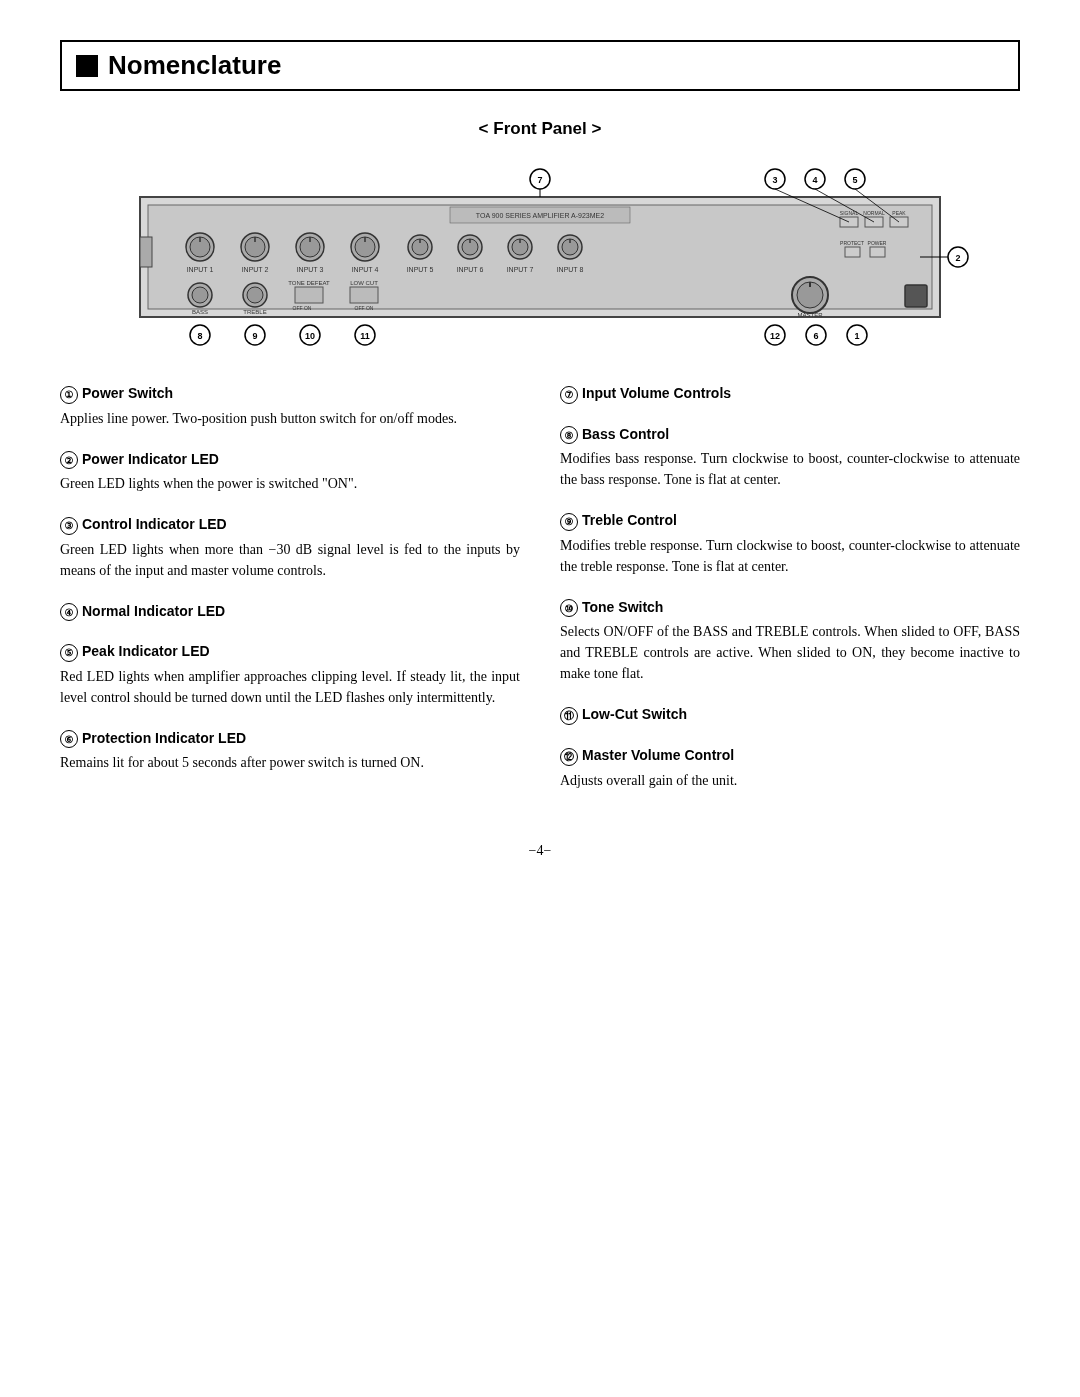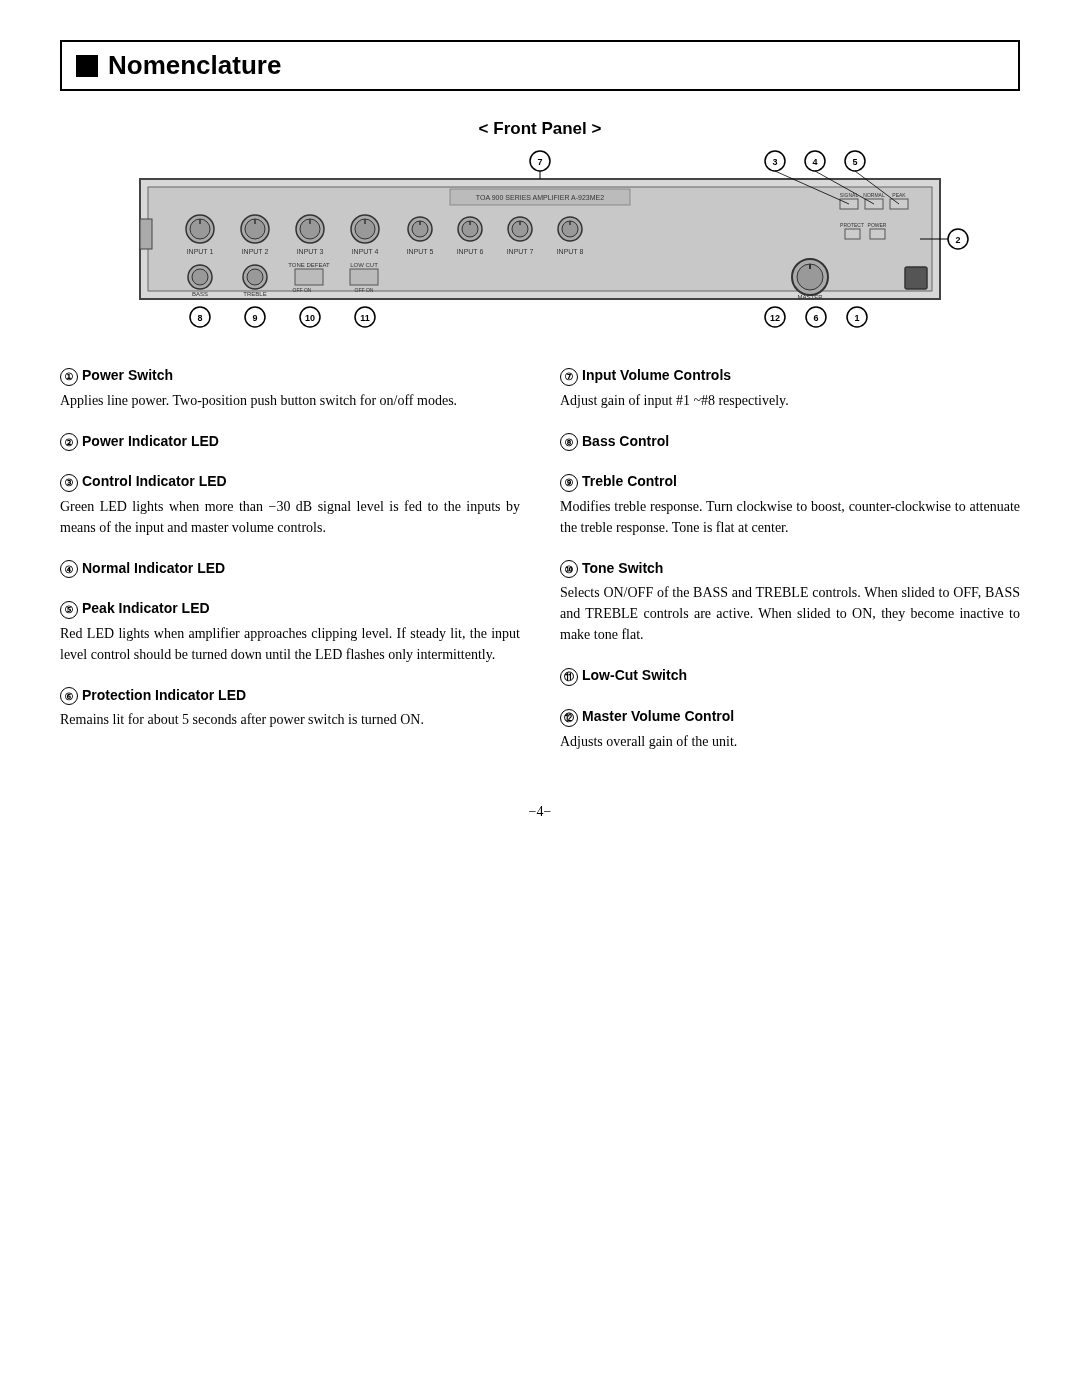--- a/index.html
+++ b/index.html
@@ -33,21 +33,21 @@
       font-size: 26px;
       font-weight: bold;
       font-family: Arial, sans-serif;
     }
 
     
     .front-panel-heading {
       text-align: center;
       font-size: 17px;
       font-weight: bold;
-      margin-bottom: 0;
+      margin-bottom: 18px;
       font-family: Arial, sans-serif;
     }
 
     
     .descriptions {
       display: flex;
       gap: 40px;
       margin-top: 10px;
     }
     .col {
@@ -250,20 +250,21 @@
         <span>Power Switch</span>
       </div>
       <div class="item-body">Applies line power. Two-position push button switch for on/off modes.</div>
     </div>
 
     <div class="item">
       <div class="item-title">
         <span class="item-num">②</span>
         <span>Power Indicator LED</span>
       </div>
+      <div class="item-body">Green LED lights when the power is switched "ON".</div>
     </div>
 
     <div class="item">
       <div class="item-title">
         <span class="item-num">③</span>
         <span>Control Indicator LED</span>
       </div>
       <div class="item-body">Green LED lights when more than −30 dB signal level is fed to the inputs by means of the input and master volume controls.</div>
     </div>
 
@@ -292,28 +293,28 @@
 
   </div>
 
   <div class="col">
 
     <div class="item">
       <div class="item-title">
         <span class="item-num">⑦</span>
         <span>Input Volume Controls</span>
       </div>
-      <div class="item-body">Adjust gain of input #1 ~#8 respectively.</div>
     </div>
 
     <div class="item">
       <div class="item-title">
         <span class="item-num">⑧</span>
         <span>Bass Control</span>
       </div>
+      <div class="item-body">Modifies bass response. Turn clockwise to boost, counter-clockwise to attenuate the bass response. Tone is flat at center.</div>
     </div>
 
     <div class="item">
       <div class="item-title">
         <span class="item-num">⑨</span>
         <span>Treble Control</span>
       </div>
       <div class="item-body">Modifies treble response. Turn clockwise to boost, counter-clockwise to attenuate the treble response. Tone is flat at center.</div>
     </div>
 

